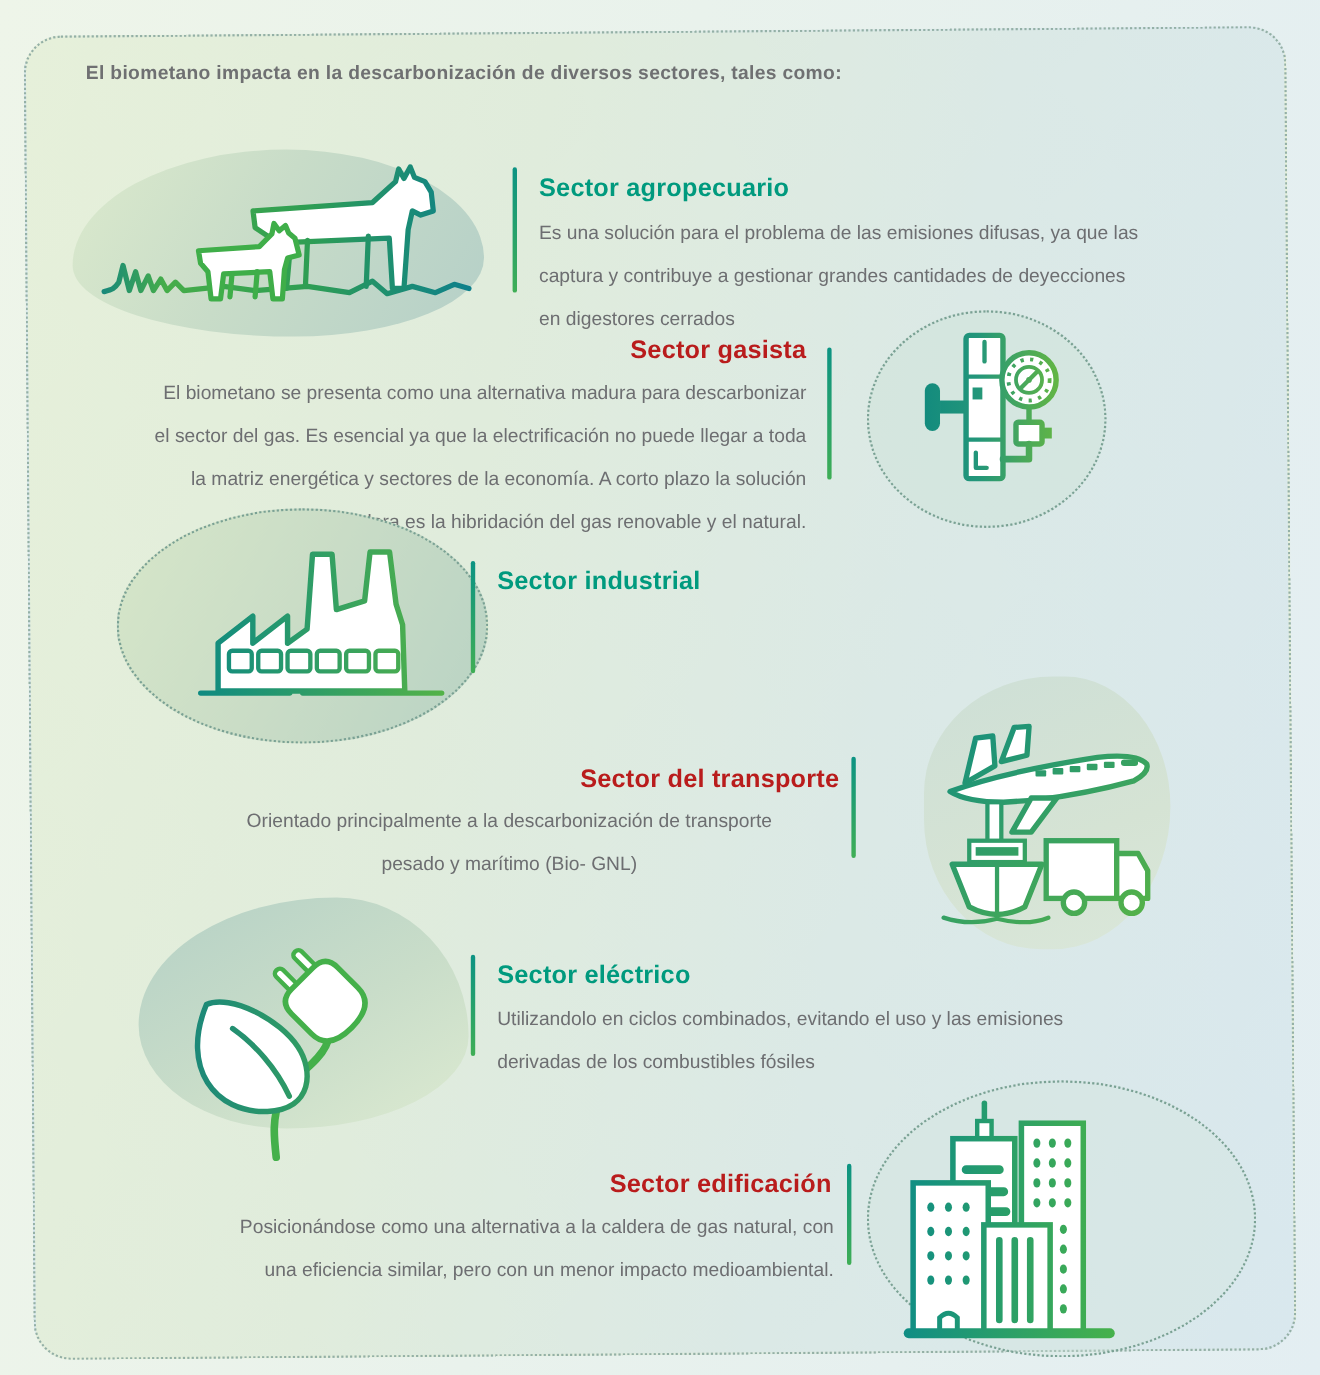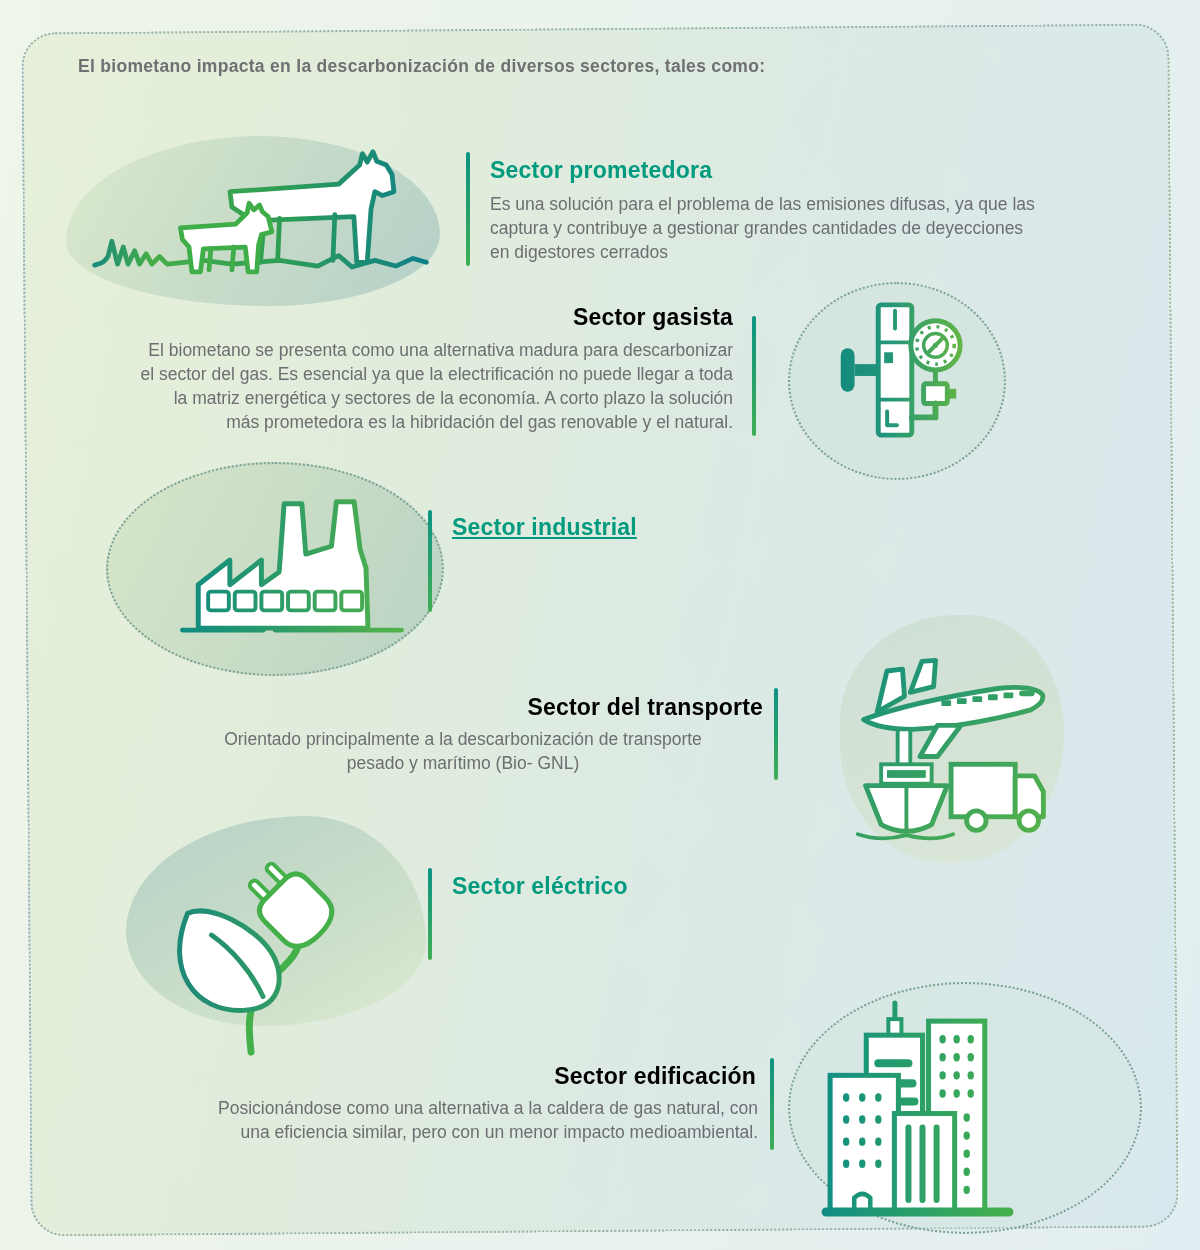--- a/index.html
+++ b/index.html
@@ -15,23 +15,23 @@
     border:2px dotted #94b0a6;border-radius:34px;
     background:linear-gradient(102deg,#e6f0da 0%,#e0ecdc 35%,#dbe9e6 65%,#d9e8ee 100%);
     transform:rotate(-0.45deg);
   }
   .header{
     position:absolute;left:78px;top:56px;width:940px;
     font-size:17.5px;font-weight:bold;letter-spacing:.3px;color:#6f7072;
   }
   .sec-title{position:absolute;font-size:23px;font-weight:bold;letter-spacing:.2px;}
   .teal{color:#009a7e;}
-  .green{color:#000000;}
+  .green{color:#b91c1c;}
   .sec-body{
-    position:absolute;font-size:17.5px;line-height:24px;color:#6d6e71;
+    position:absolute;font-size:17.5px;line-height:39px;color:#6d6e71;
     white-space:pre-line;
   }
   .right{text-align:right;}
   .vbar{
     position:absolute;width:4px;border-radius:2px;
     background:linear-gradient(180deg,#0c9383,#3fae55);
   }
   .blob{position:absolute;}
   .blob1{
     left:66px;top:136px;width:374px;height:170px;
@@ -87,21 +87,21 @@
         </linearGradient>
       </defs>
       <path d="M6 125 C14 123 16 122 20 116 L24 100 L30 124 L36 106 L41 124 L48 110 L53 124 L60 113 L66 124 L74 116 L82 124 L120 120 L150 124 L200 120 L240 126 L262 115 L276 127 L300 120 L322 126 L340 118 L354 122" stroke="url(#cowG)" stroke-width="5" stroke-linecap="round" stroke-linejoin="round"></path>
       <path d="M148 48 L262 40 L284 20 L287 8 L292 17 L298 6 L302 16 L312 20 L318 30 L320 48 L308 52 L300 48 L296 66 L292 122 L281 122 L278 74 L184 78 L180 122 L169 122 L165 74 L150 64 Z" fill="#ffffff" stroke="url(#cowG)" stroke-width="5" stroke-linejoin="round"></path>
       <path d="M200 76 L198 120 M258 72 L256 120" stroke="url(#cowG)" stroke-width="5" stroke-linecap="round"></path>
       <path d="M96 86 L154 82 L166 70 L168 60 L173 67 L179 62 L182 69 L188 74 L192 90 L181 93 L178 104 L176 132 L167 132 L164 106 L120 108 L117 132 L108 132 L105 106 L98 98 Z" fill="#ffffff" stroke="#3fae49" stroke-width="5" stroke-linejoin="round"></path>
       <path d="M128 108 L126 130 M152 106 L150 130" stroke="#3fae49" stroke-width="5" stroke-linecap="round"></path>
     </svg>
   </div>
   <div class="vbar" style="left:466px;top:152px;height:114px;"></div>
-  <div class="sec-title teal" style="left:490px;top:157px;">Sector prometedora</div>
+  <div class="sec-title teal" style="left:490px;top:157px;">Sector agropecuario</div>
   <div class="sec-body" style="left:490px;top:192px;width:620px;">Es una solución para el problema de las emisiones difusas, ya que las
 captura y contribuye a gestionar grandes cantidades de deyecciones
 en digestores cerrados</div>
 
   <div class="sec-title green right" style="left:53px;top:304px;width:680px;">Sector gasista</div>
   <div class="sec-body right" style="left:53px;top:338px;width:680px;">El biometano se presenta como una alternativa madura para descarbonizar
 el sector del gas. Es esencial ya que la electrificación no puede llegar a toda
 la matriz energética y sectores de la economía. A corto plazo la solución
 más prometedora es la hibridación del gas renovable y el natural.</div>
   <div class="vbar" style="left:752px;top:316px;height:120px;"></div>
@@ -147,21 +147,21 @@
       <path d="M20 140 V96 L52 71 V96 L84 71 V96 L102 83 L107 14 L125 14 L129 65 L155 57 L160 12 L178 12 L184 60 L190 79 L192 140 Z" fill="#ffffff" stroke="url(#facG)" stroke-width="5" stroke-linejoin="round"></path>
       <rect x="30" y="103" width="21" height="19" rx="3" fill="#ffffff" stroke="url(#facG)" stroke-width="4"></rect>
       <rect x="57" y="103" width="21" height="19" rx="3" fill="#ffffff" stroke="url(#facG)" stroke-width="4"></rect>
       <rect x="84" y="103" width="21" height="19" rx="3" fill="#ffffff" stroke="url(#facG)" stroke-width="4"></rect>
       <rect x="111" y="103" width="21" height="19" rx="3" fill="#ffffff" stroke="url(#facG)" stroke-width="4"></rect>
       <rect x="138" y="103" width="21" height="19" rx="3" fill="#ffffff" stroke="url(#facG)" stroke-width="4"></rect>
       <rect x="165" y="103" width="21" height="19" rx="3" fill="#ffffff" stroke="url(#facG)" stroke-width="4"></rect>
     </svg>
   </div>
   <div class="vbar" style="left:428px;top:510px;height:102px;"></div>
-  <div class="sec-title teal" style="left:452px;top:514px;text-decoration:underline;">Sector industrial</div>
+  <div class="sec-title teal" style="left:452px;top:514px;">Sector industrial</div>
 
   <div class="sec-title green right" style="left:163px;top:694px;width:600px;">Sector del transporte</div>
   <div class="sec-body right" style="left:163px;top:727px;width:600px;text-align:center;">Orientado principalmente a la descarbonización de transporte
 pesado y marítimo (Bio- GNL)</div>
   <div class="vbar" style="left:774px;top:688px;height:92px;"></div>
   <div class="blob blob4"></div>
   <div class="icon" style="left:852px;top:628px;width:204px;height:224px;">
     <svg viewBox="0 0 210 230" fill="none">
       <defs>
         <linearGradient id="trG" gradientUnits="userSpaceOnUse" x1="0" y1="0" x2="210" y2="230">
@@ -209,20 +209,22 @@
       <path d="M64 114 C84 128 104 150 116 176" stroke="url(#plantG)" stroke-width="5" stroke-linecap="round"></path>
       <g transform="translate(152,92) rotate(-45)">
         <rect x="-16" y="-56" width="9" height="24" rx="4" fill="#ffffff" stroke="#44b04a" stroke-width="4"></rect>
         <rect x="8" y="-56" width="9" height="24" rx="4" fill="#ffffff" stroke="#44b04a" stroke-width="4"></rect>
         <path d="M-30 -18 Q-30 -34 -14 -34 H14 Q30 -34 30 -18 V8 Q30 30 0 30 Q-30 30 -30 8 Z" fill="#ffffff" stroke="#44b04a" stroke-width="5" stroke-linejoin="round"></path>
       </g>
     </svg>
   </div>
   <div class="vbar" style="left:428px;top:868px;height:92px;"></div>
   <div class="sec-title teal" style="left:452px;top:873px;">Sector eléctrico</div>
+  <div class="sec-body" style="left:452px;top:907px;width:620px;">Utilizandolo en ciclos combinados, evitando el uso y las emisiones
+derivadas de los combustibles fósiles</div>
 
   <div class="sec-title green right" style="left:116px;top:1063px;width:640px;">Sector edificación</div>
   <div class="sec-body right" style="left:118px;top:1096px;width:640px;">Posicionándose como una alternativa a la caldera de gas natural, con
 una eficiencia similar, pero con un menor impacto medioambiental.</div>
   <div class="vbar" style="left:770px;top:1058px;height:92px;"></div>
   <div class="blob ellipse6"></div>
   <div class="icon" style="left:820px;top:995px;width:196px;height:226px;">
     <svg viewBox="0 0 195 225" fill="none">
       <defs>
         <linearGradient id="bldG" gradientUnits="userSpaceOnUse" x1="0" y1="0" x2="195" y2="0">

